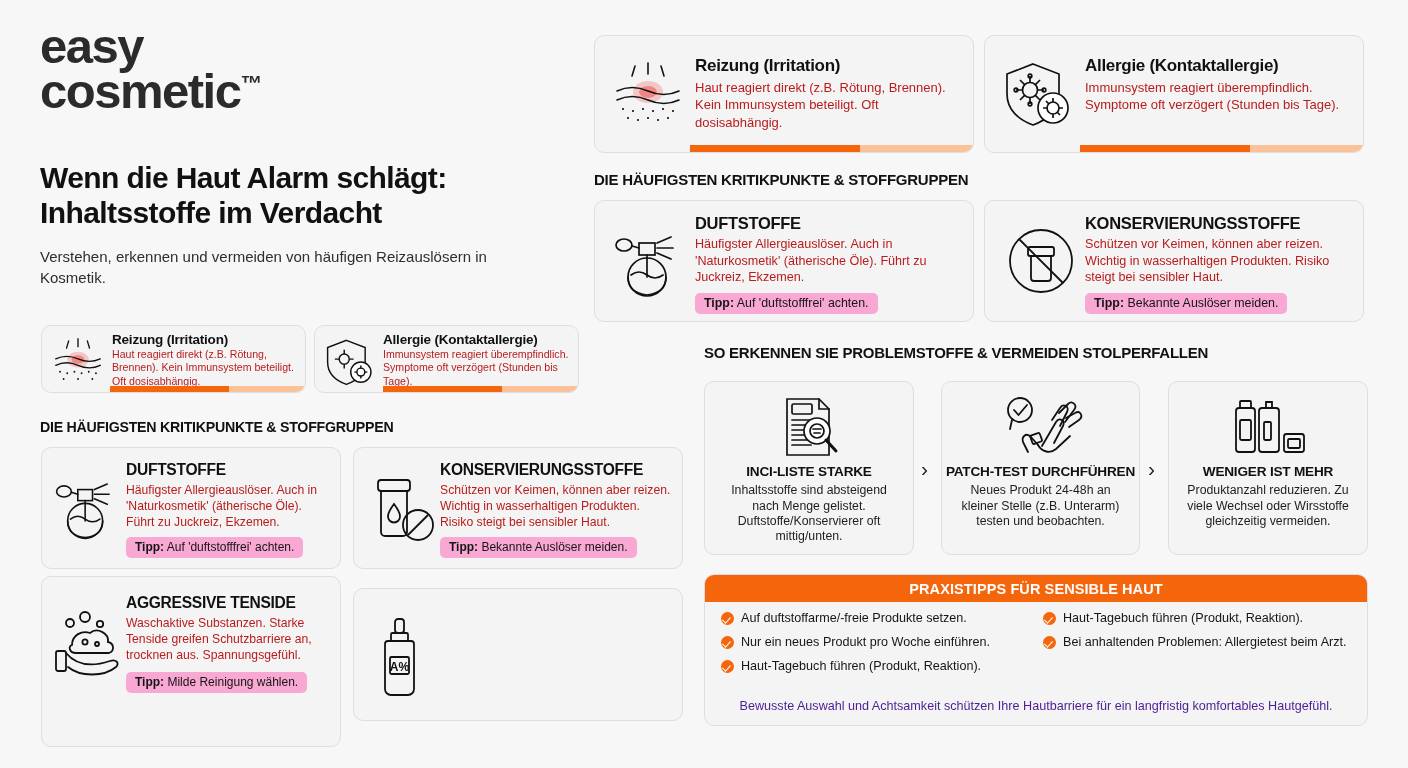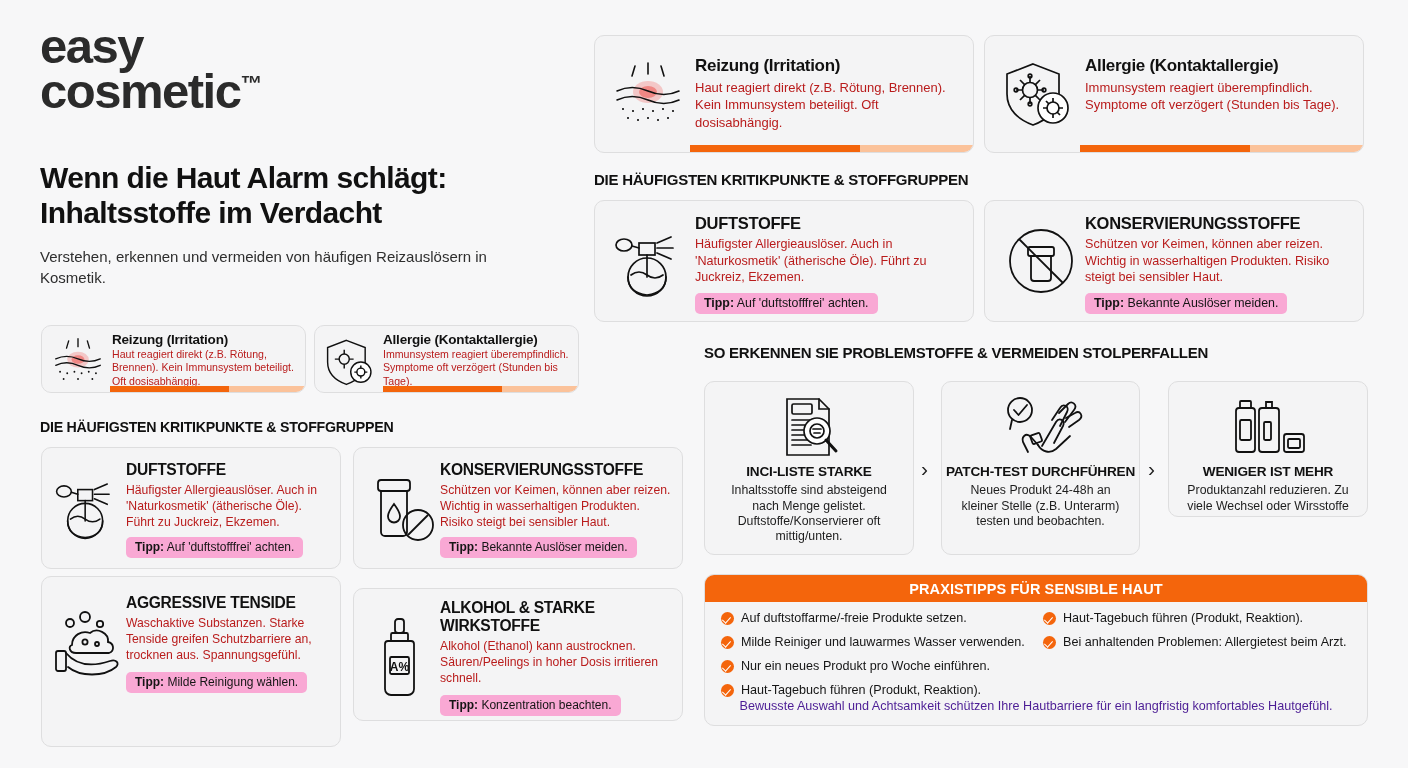--- a/index.html
+++ b/index.html
@@ -410,25 +410,20 @@
       <svg width="56" height="84" viewBox="0 0 56 84">
         <g stroke="#111" stroke-width="1.8" fill="none">
           <rect x="21" y="2" width="9" height="14" rx="3"></rect>
           <rect x="17" y="16" width="17" height="8" rx="1.5"></rect>
           <path d="M14 24 H37 a3 3 0 0 1 3 3 V72 a6 6 0 0 1 -6 6 H17 a6 6 0 0 1 -6 -6 V27 a3 3 0 0 1 3 -3 Z"></path>
           <rect x="16" y="40" width="19" height="17" rx="1.5"></rect>
         </g>
         <text x="25.5" y="53.5" font-family="Liberation Sans, sans-serif" font-size="12" font-weight="700" fill="#111" text-anchor="middle">A%</text>
       </svg>
     </div>
-    <div style="position:absolute;left:86px;top:10px;right:10px;">
-      <div class="c-title">ALKOHOL &amp; STARKE WIRKSTOFFE</div>
-      <div class="c-body" style="margin-top:3px;">Alkohol (Ethanol) kann austrocknen. Säuren/Peelings in hoher Dosis irritieren schnell.</div>
-      <div class="tip" style="margin-top:9px;"><b>Tipp:</b><span> Konzentration beachten.</span></div>
-    </div>
   </div>
 
   <div class="sect" style="left:704px;top:344px;">SO ERKENNEN SIE PROBLEMSTOFFE &amp; VERMEIDEN STOLPERFALLEN</div>
 
   <div class="card step" style="left:704px;top:381px;width:210px;height:174px;">
     <div class="ico" style="width:72px;height:62px;">
       <svg width="72" height="62" viewBox="0 0 72 62">
         <g stroke="#111" stroke-width="1.7" fill="none" stroke-linecap="round">
           <path d="M14 3 H46 L56 13 V59 H14 Z"></path>
           <path d="M46 3 V13 H56"></path>
@@ -469,21 +464,21 @@
           <rect x="33" y="38" width="10" height="9" rx="1.5" transform="rotate(-20 38 42)"></rect>
         </g>
       </svg>
     </div>
     <div class="s-title">PATCH-TEST DURCHFÜHREN</div>
     <div class="s-body">Neues Produkt 24-48h an kleiner Stelle (z.B. Unterarm) testen und beobachten.</div>
   </div>
 
   <div class="chev" style="left:1148px;top:458px;">›</div>
 
-  <div class="card step" style="left:1168px;top:381px;width:200px;height:136px;">
+  <div class="card step" style="left:1168px;top:381px;width:200px;height:174px;">
     <div class="ico" style="width:84px;height:62px;">
       <svg width="84" height="62" viewBox="0 0 84 62">
         <g stroke="#111" stroke-width="1.8" fill="none">
           <rect x="14" y="5" width="11" height="7" rx="1"></rect>
           <rect x="10" y="12" width="19" height="44" rx="3"></rect>
           <rect x="14" y="24" width="11" height="20" rx="1.5"></rect>
           <path d="M40 6 h6 v6 h-6 z"></path>
           <path d="M36 12 h14 a3 3 0 0 1 3 3 v38 a3 3 0 0 1 -3 3 h-14 a3 3 0 0 1 -3 -3 v-38 a3 3 0 0 1 3 -3 z"></path>
           <rect x="38" y="26" width="7" height="18" rx="1.2"></rect>
           <rect x="58" y="38" width="20" height="18" rx="2.5"></rect>
@@ -495,24 +490,20 @@
     <div class="s-body">Produktanzahl reduzieren. Zu viele Wechsel oder Wirsstoffe gleichzeitig vermeiden.</div>
   </div>
 
   <div class="praxis">
     <div class="praxis-head">PRAXISTIPPS FÜR SENSIBLE HAUT</div>
     <div class="praxis-cols">
       <div class="praxis-col">
         <div class="pt-item">
             <span class="check"></span>
             <span>Auf duftstoffarme/-freie Produkte setzen.</span>
-          </div>
-        <div class="pt-item">
-            <span class="check"></span>
-            <span>Milde Reiniger und lauwarmes Wasser verwenden.</span>
           </div>
         <div class="pt-item">
             <span class="check"></span>
             <span>Nur ein neues Produkt pro Woche einführen.</span>
           </div>
         <div class="pt-item">
             <span class="check"></span>
             <span>Haut-Tagebuch führen (Produkt, Reaktion).</span>
           </div>
       </div>

